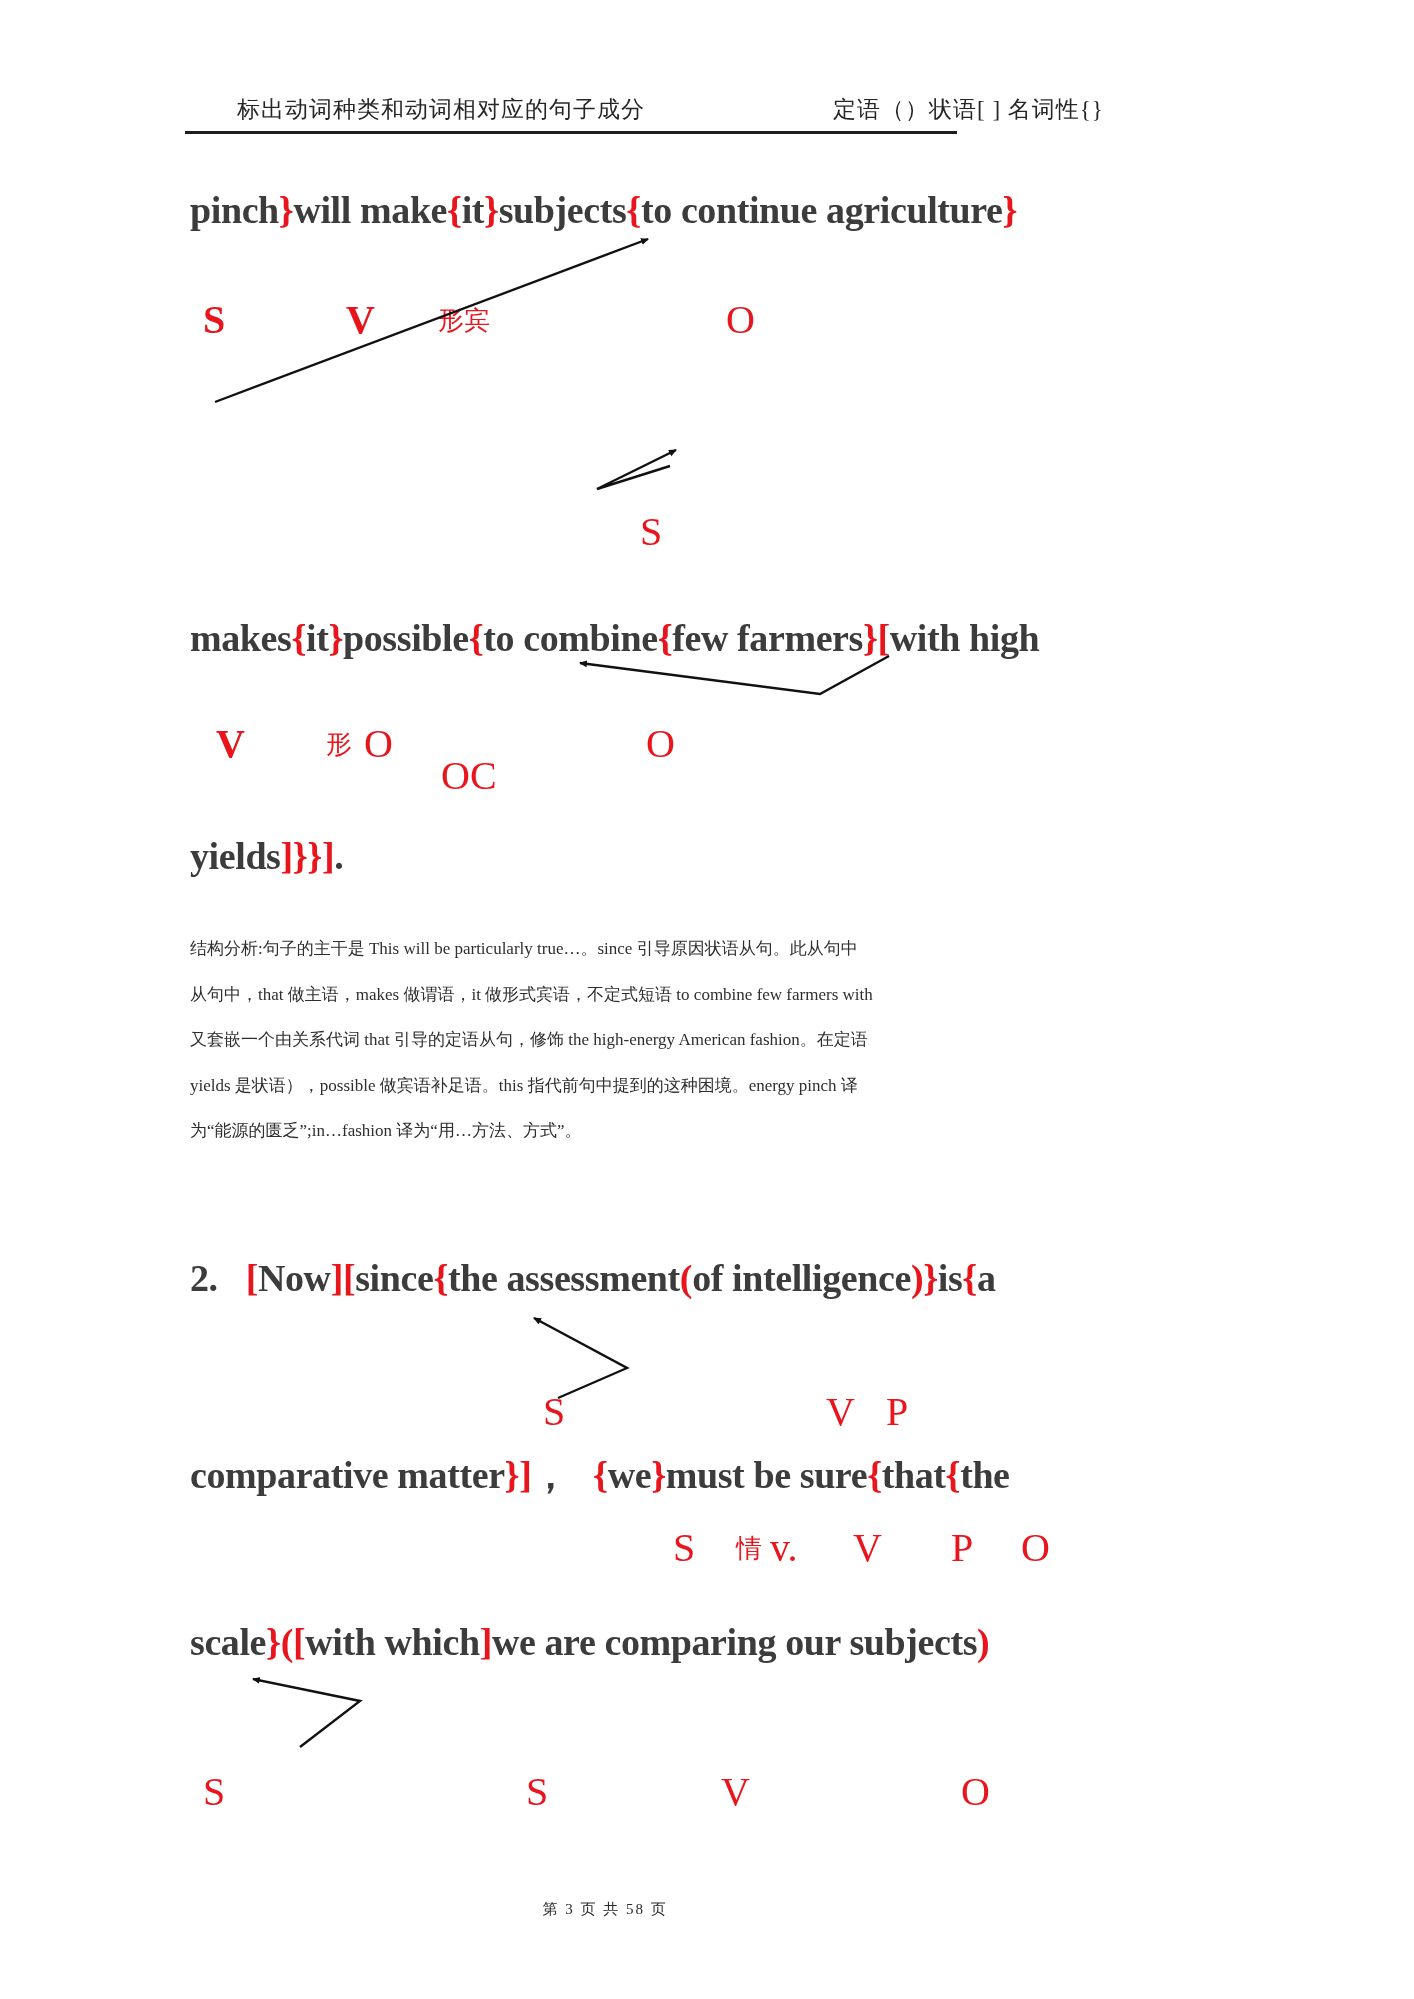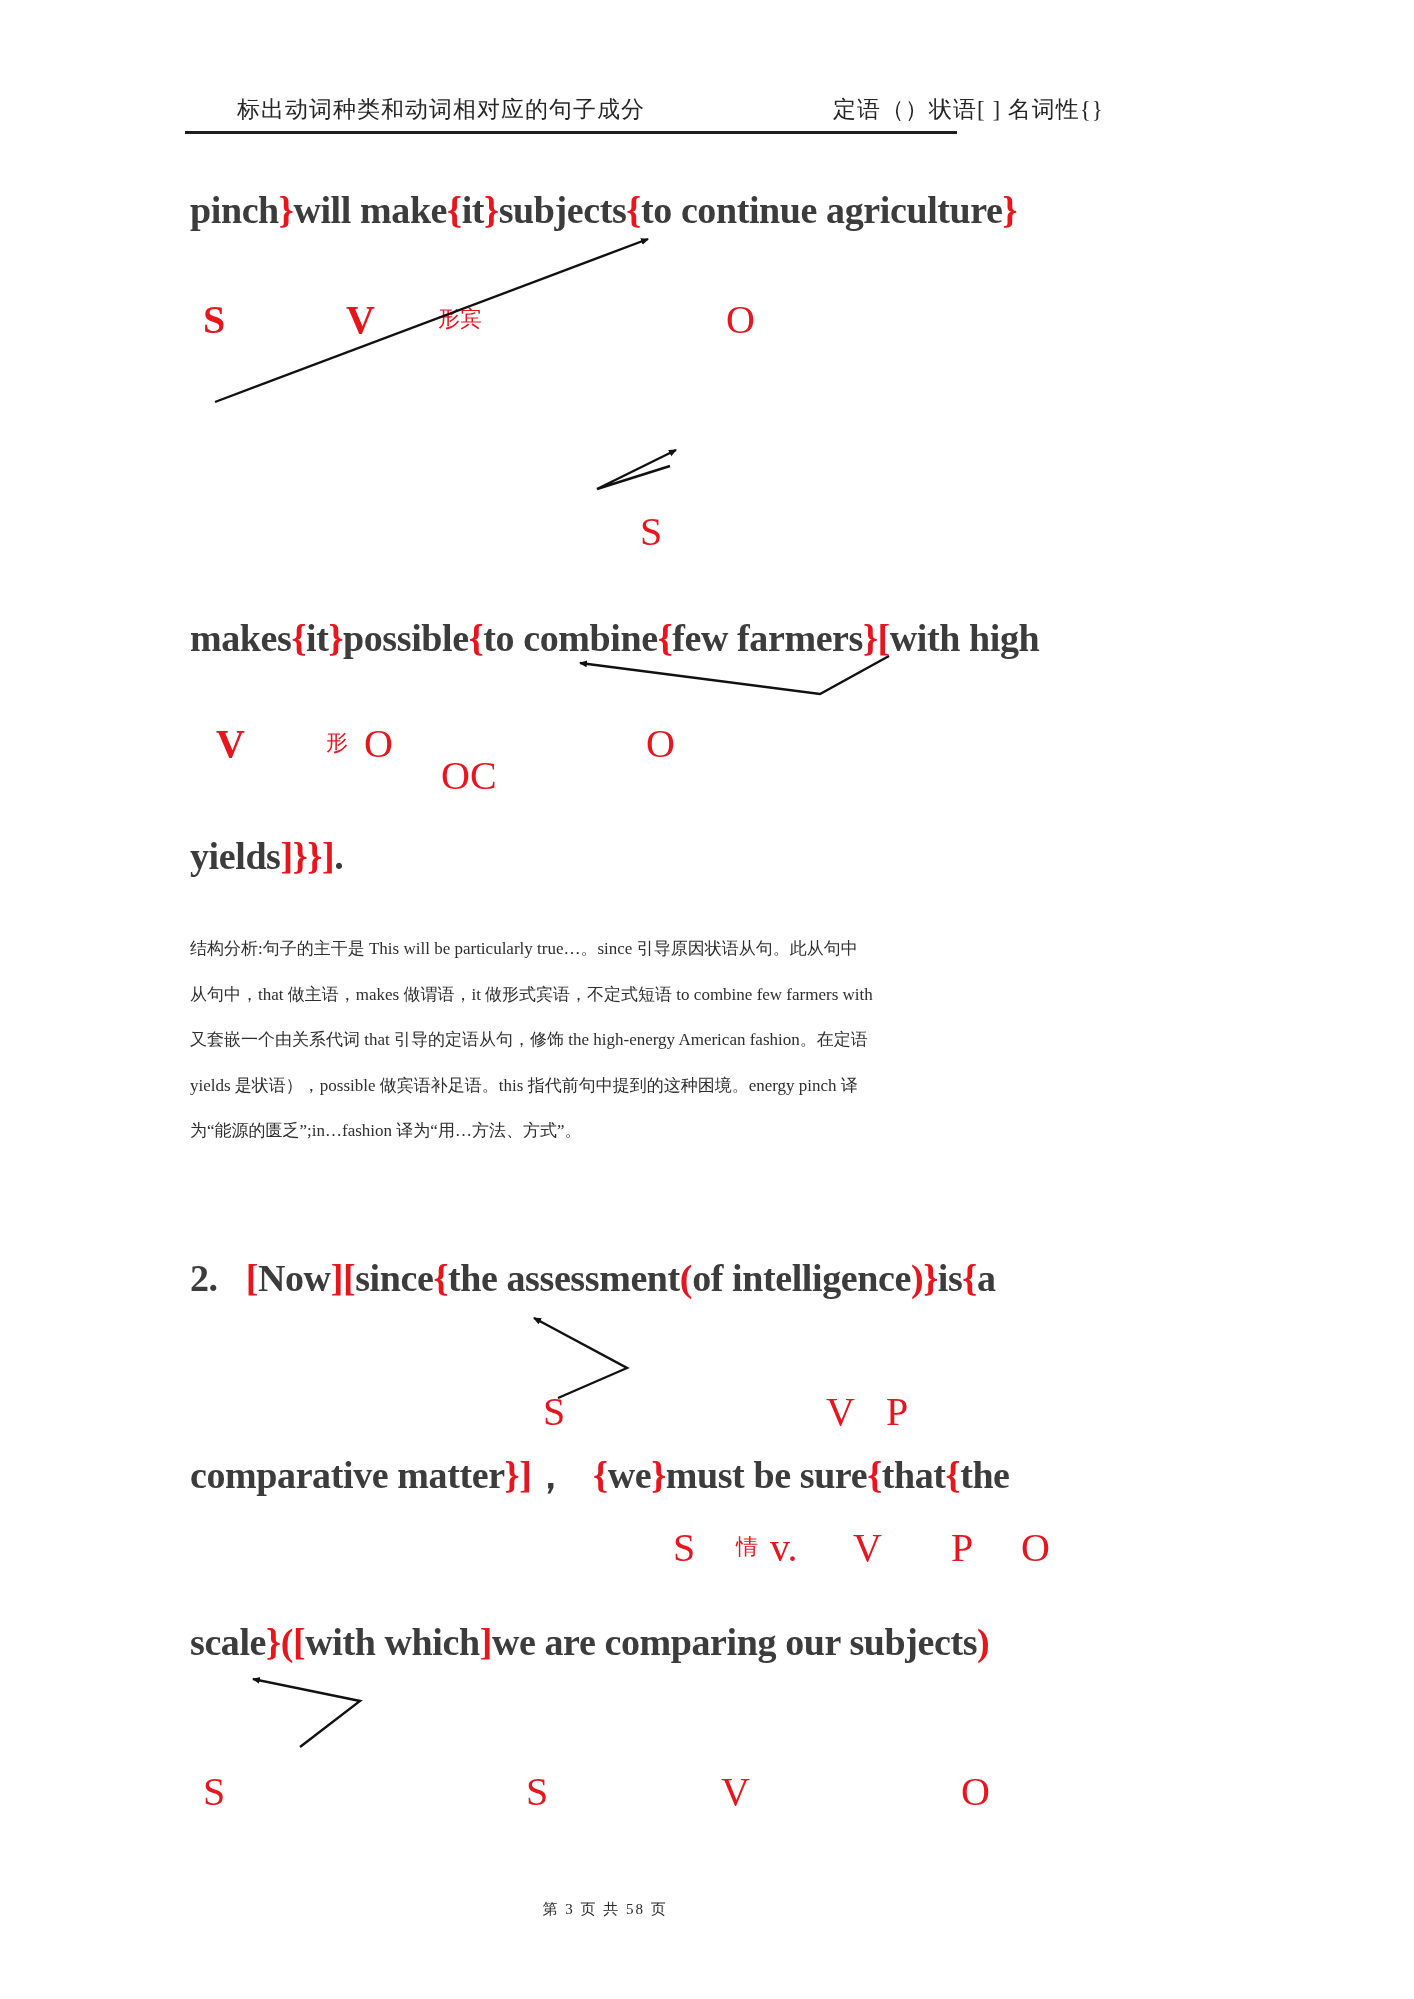--- a/index.html
+++ b/index.html
@@ -11,21 +11,21 @@
   
   .bigline{position:absolute;left:190px;font-weight:700;font-size:38px;letter-spacing:-0.4px;
            white-space:nowrap;line-height:1.2;}
   .seg.k{color:var(--ink);text-align:right;}
   .seg.r{color:var(--red);}
   .seg.num{margin-right:28px;}
   .seg.gap{margin-left:24px;}
   
   .lb{position:absolute;font-size:40px;line-height:1;color:var(--red);white-space:nowrap;}
   .lb.bold{font-weight:700;}
-  .lb.cjk{font-size:22px;}
+  .lb.cjk{font-size:26px;}
   
   .para{position:absolute;left:190px;top:926px;color:#2e2e2e;font-size:17px;line-height:45.5px;}
   .para div{white-space:nowrap;}
   
   .arrows{position:absolute;left:0;top:0;width:1414px;height:1999px;pointer-events:none;}
   
   .footer{position:absolute;top:1900px;left:500px;width:210px;text-align:center;
           font-size:15px;color:#2a2a2a;letter-spacing:2px;white-space:nowrap;}
 </style>
 </head>

